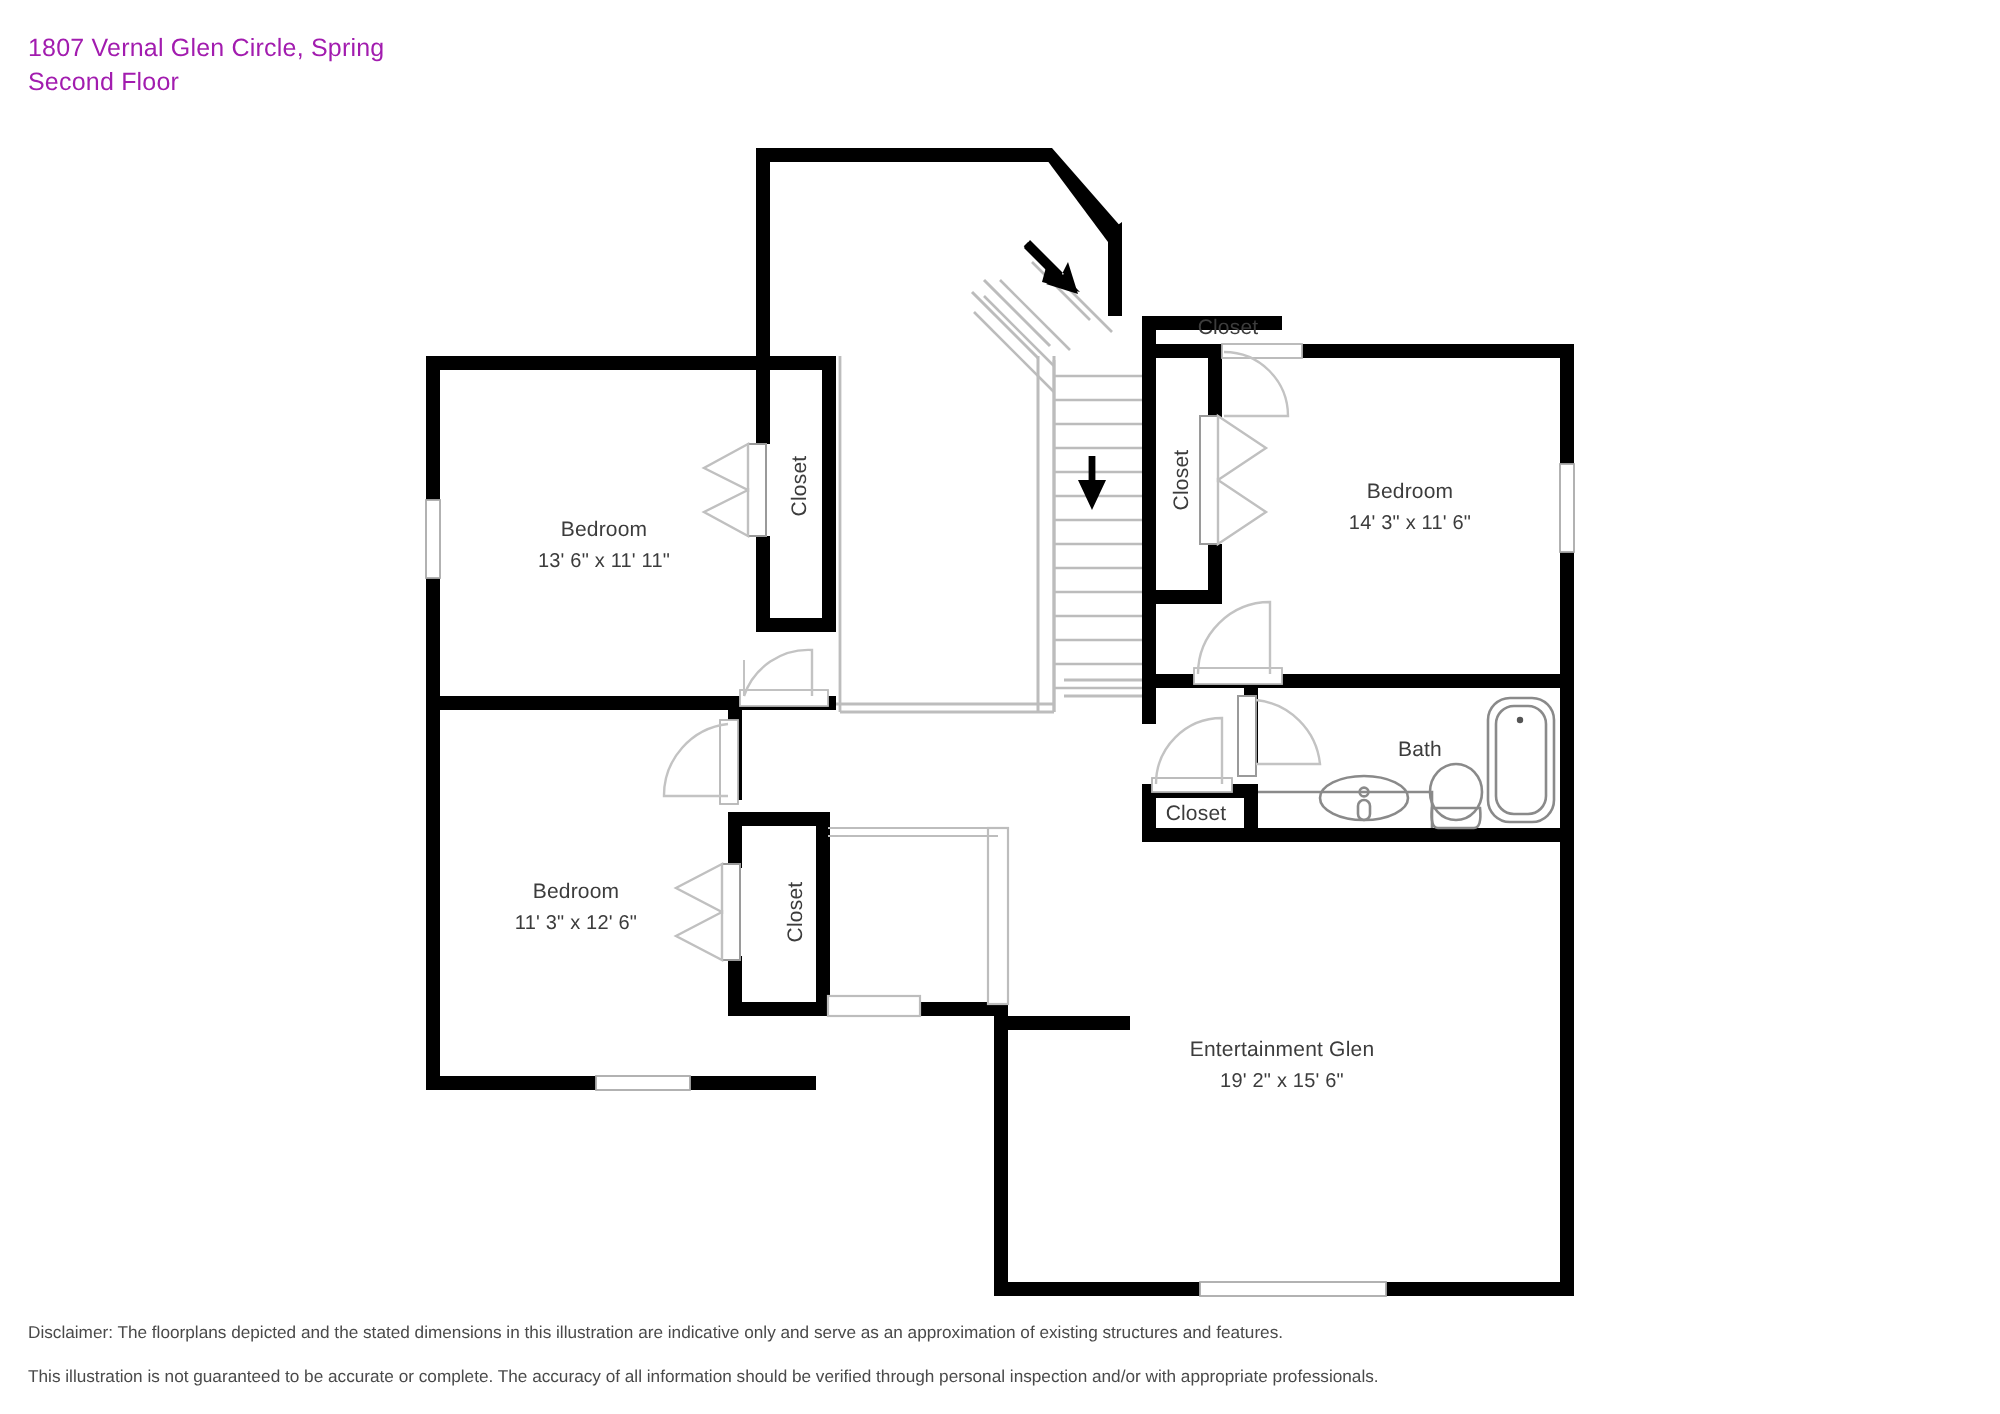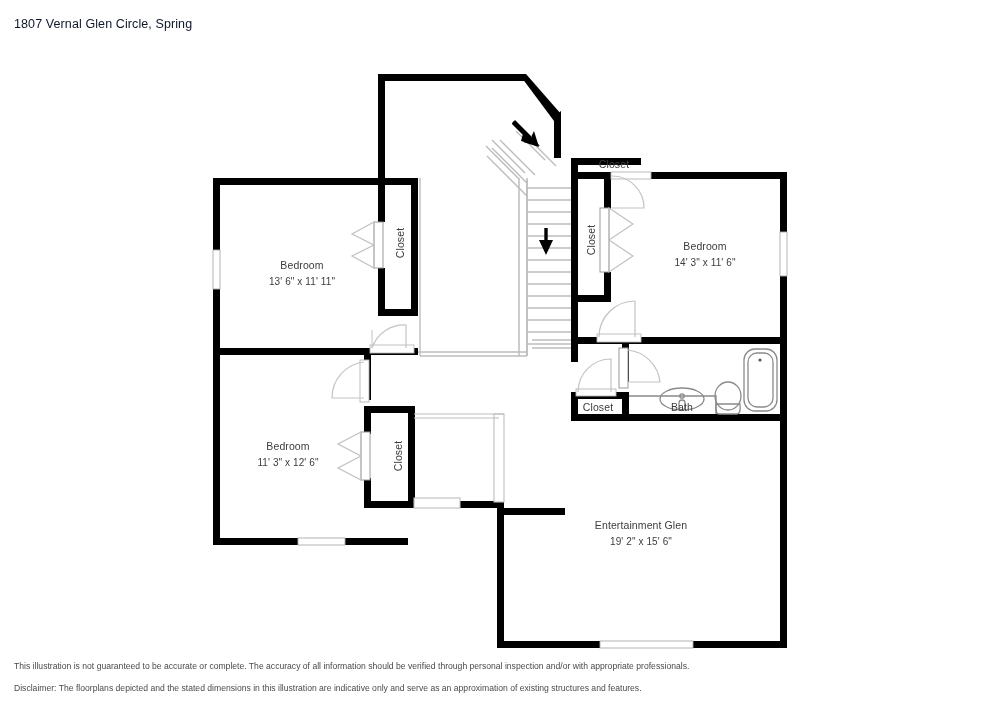--- a/index.html
+++ b/index.html
@@ -16,21 +16,21 @@
     overflow: hidden;
   }
   #header {
     position: absolute;
     left: 14px;
     top: 16px;
     line-height: 17px;
   }
   #header .line {
     font-size: 12.5px;
-    color: #0f172a;
+    color: #a21caf;
     letter-spacing: 0.1px;
     white-space: nowrap;
   }
   #footer {
     position: absolute;
     left: 14px;
     top: 660px;
     width: 960px;
   }
   #footer .line {
@@ -61,20 +61,21 @@
   }
   .plan-label.vert {
     transform: translate(-50%, -50%) rotate(-90deg);
   }
 </style>
 </head>
 <body>
 
 <div id="header">
   <div class="line">1807 Vernal Glen Circle, Spring</div>
+  <div class="line">Second Floor</div>
 </div>
 
 <svg id="plan" viewBox="0 0 1000 707" xmlns="http://www.w3.org/2000/svg">
   <defs>
     <g id="doorswing"></g>
   </defs>
 
   <g stroke="#bdbdbd" stroke-width="1.4" fill="none">
     <path d="M420,178 L420,356"></path>
     <path d="M420,356 L527,356"></path>
@@ -290,25 +291,25 @@
 
   <div class="plan-label" style="left:705px; top:246px;">Bedroom</div>
   <div class="plan-label dim" style="left:705px; top:262px;">14' 3" x 11' 6"</div>
 
   <div class="plan-label" style="left:288px; top:446px;">Bedroom</div>
   <div class="plan-label dim" style="left:288px; top:462px;">11' 3" x 12' 6"</div>
 
   <div class="plan-label" style="left:641px; top:525px;">Entertainment Glen</div>
   <div class="plan-label dim" style="left:641px; top:541px;">19' 2" x 15' 6"</div>
 
-  <div class="plan-label" style="left:682px; top:375px;margin-top:32px;">Bath</div>
+  <div class="plan-label" style="left:710px; top:375px;">Bath</div>
 
   <div class="plan-label vert" style="left:400px; top:243px;">Closet</div>
   <div class="plan-label" style="left:614px; top:164px;">Closet</div>
   <div class="plan-label vert" style="left:591px; top:240px;">Closet</div>
   <div class="plan-label vert" style="left:398px; top:456px;">Closet</div>
   <div class="plan-label" style="left:598px; top:407px;">Closet</div>
 </div>
 
 <div id="footer">
+  <div class="line">Disclaimer: The floorplans depicted and the stated dimensions in this illustration are indicative only and serve as an approximation of existing structures and features.</div>
   <div class="line">This illustration is not guaranteed to be accurate or complete. The accuracy of all information should be verified through personal inspection and/or with appropriate professionals.</div>
-  <div class="line">Disclaimer: The floorplans depicted and the stated dimensions in this illustration are indicative only and serve as an approximation of existing structures and features.</div>
 </div>
 
 </body></html>

